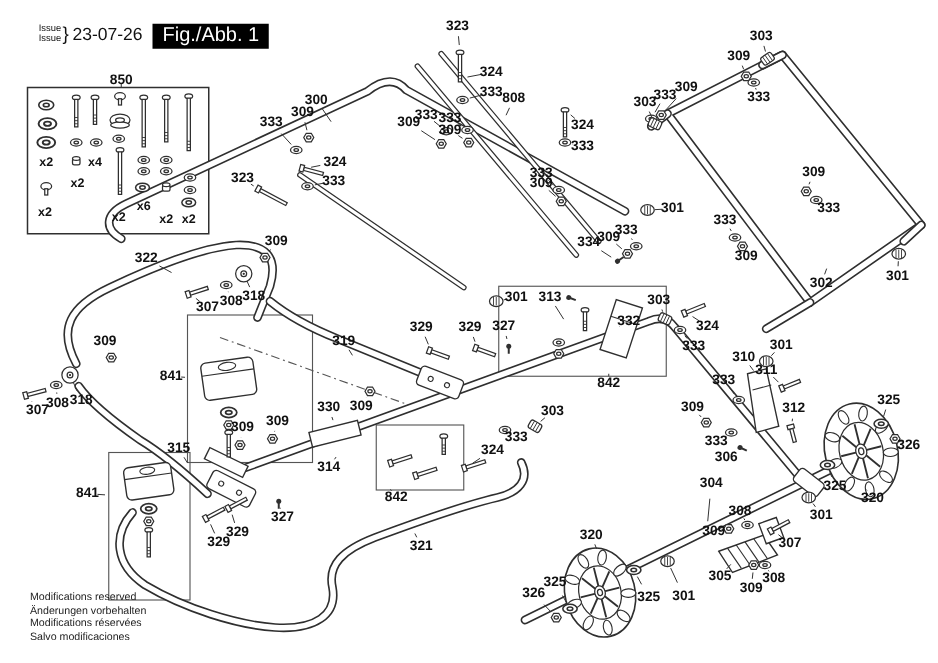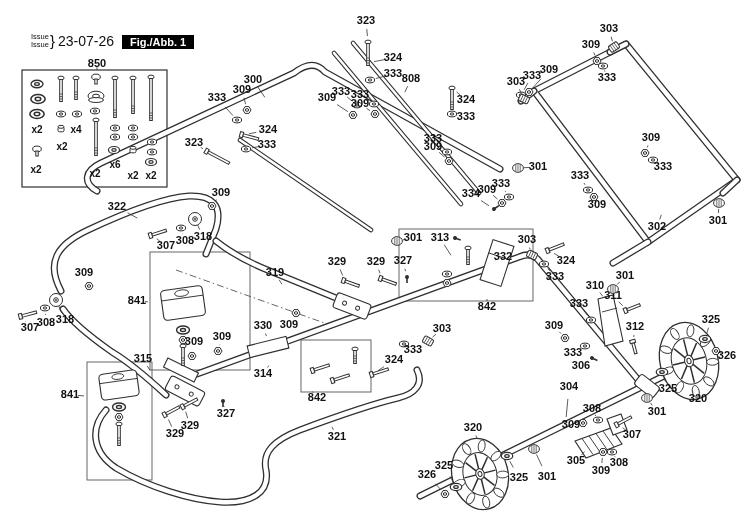--- a/index.html
+++ b/index.html
@@ -1,25 +1,25 @@
 <!DOCTYPE html>
 <html><head>
 <meta charset="utf-8">
 <style>
   html,body{margin:0;padding:0;background:#fff}
   .page{position:relative;width:750px;height:530px;background:#fff;overflow:hidden;
         font-family:"Liberation Sans",sans-serif;color:#111}
   .page svg{position:absolute;left:0;top:0}
   .hdr{position:absolute;left:31px;top:16px}
   .pn{font-size:10px;letter-spacing:.4px;white-space:nowrap}
-  .issue-row{display:flex;align-items:flex-end;margin-top:16px}
+  .issue-row{display:flex;align-items:flex-start;margin-top:3px}
   .iss{font-size:7.5px;line-height:8px}
   .brace{font-size:15px;margin:0 3px 0 1px;font-weight:300}
   .date{font-size:14px}
-  .figbox{background:#000;color:#fff;font-weight:bold;font-size:11px;padding:1px 8px;margin-left:8px;white-space:nowrap}
+  .figbox{background:#000;color:#fff;font-weight:normal;font-size:16px;padding:1px 8px;margin-left:8px;white-space:nowrap}
   .ftr{position:absolute;left:24px;top:472px;font-size:8.5px;line-height:10.5px;color:#222}
   
   .to,.to2{stroke:#2f2f2f;fill:none;stroke-linecap:round;stroke-linejoin:round}
   .to{stroke-width:7}
   .to2{stroke-width:4.6}
   .ti,.ti2{stroke:#fff;fill:none;stroke-linecap:round;stroke-linejoin:round}
   .ti{stroke-width:4.4}
   .ti2{stroke-width:2.6}
   .ibox{stroke:#555;stroke-width:.9;fill:none}
   .hbox{stroke:#2f2f2f;stroke-width:1.2;fill:none}
@@ -886,13 +886,19 @@
       <div class="iss">
         <div>Issue</div>
         <div>Issue</div>
       </div>
       <div class="brace">}</div>
       <div class="date">23-07-26</div>
       <div class="figbox">Fig./Abb. 1</div>
     </div>
   </div>
 
+  <div class="ftr">
+    <div>Modifications reserved</div>
+    <div>Änderungen vorbehalten</div>
+    <div>Modifications réservées</div>
+    <div>Salvo modificaciones</div>
+  </div>
 </div>
 
 </body></html>

